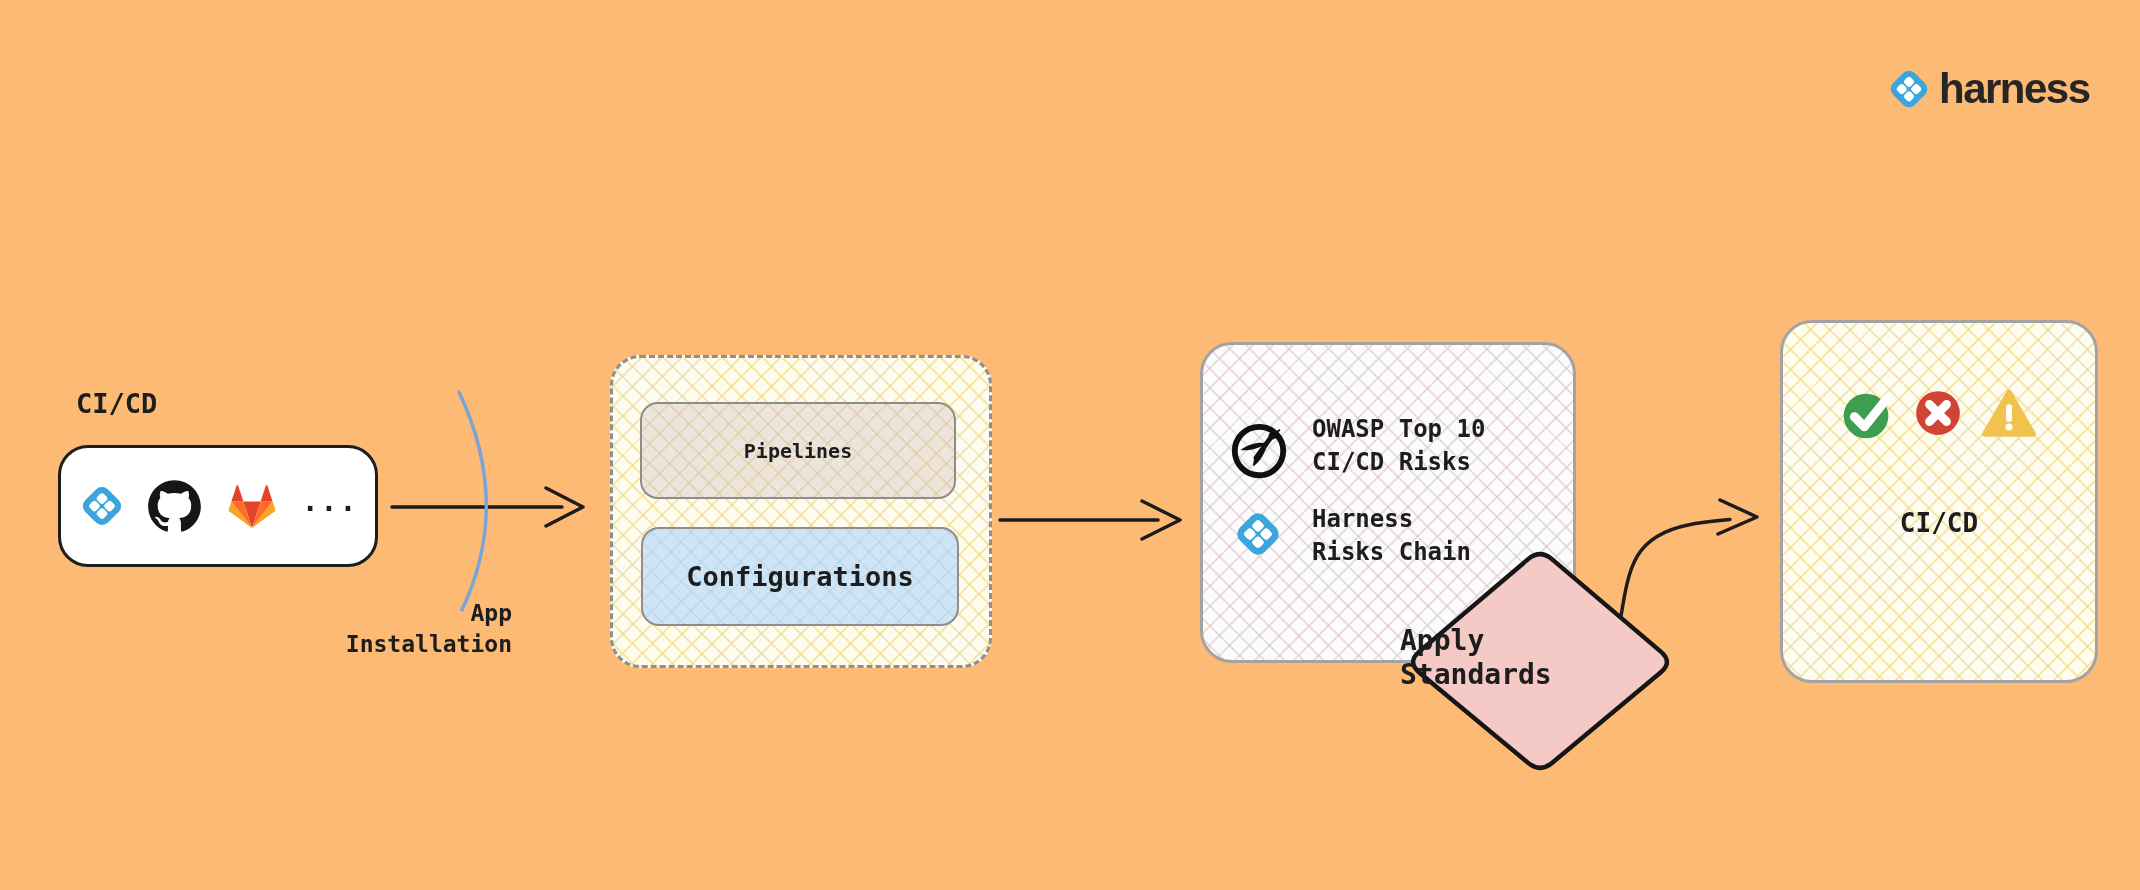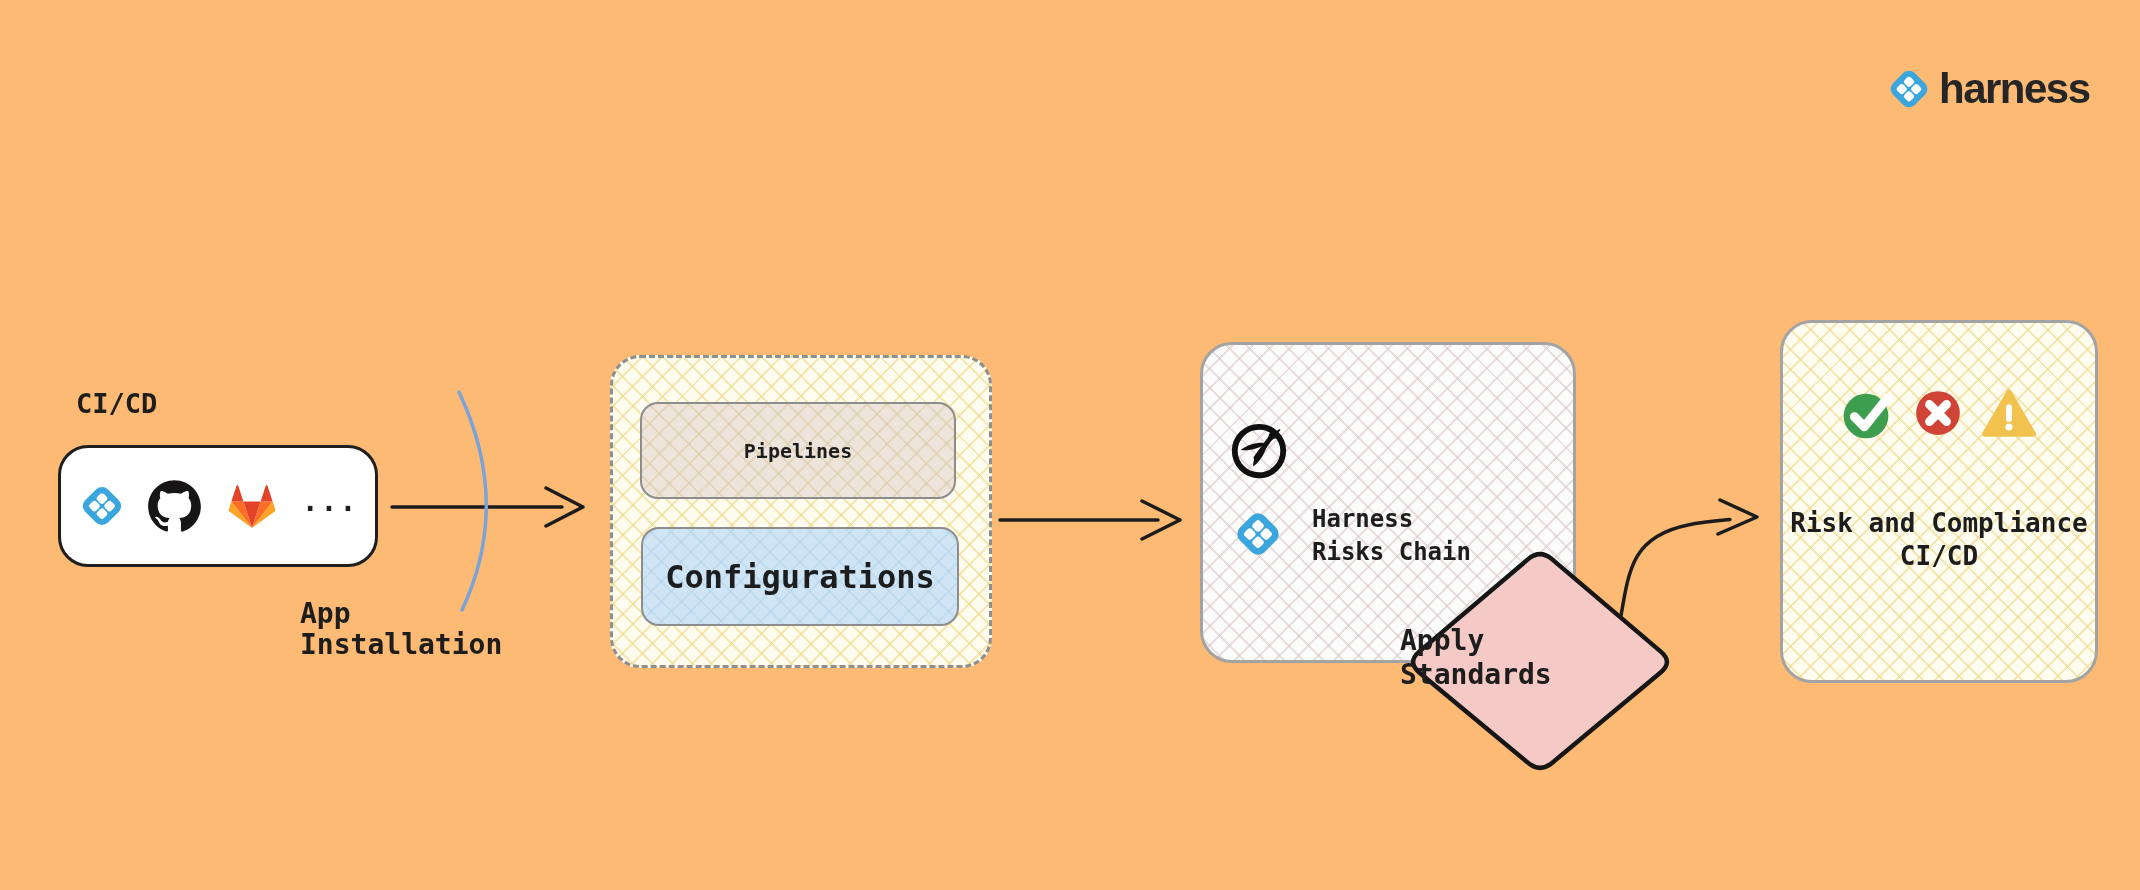--- a/index.html
+++ b/index.html
@@ -21,21 +21,21 @@
   .cicd-label{left:76px;top:388px;font-size:27px;font-weight:600;}
   .cicd-box{
     left:58px;top:445px;width:320px;height:122px;background:#ffffff;
     border:3.5px solid #1e1e1e;border-radius:30px;
     display:flex;align-items:center;justify-content:center;gap:21px;box-sizing:border-box;
   }
   .cicd-box svg{display:block;}
   .dots{font-size:28px;font-weight:700;letter-spacing:2px;color:#1e1e1e;padding-bottom:10px;}
 
   
-  .app-install{left:300px;top:598px;width:212px;text-align:left;font-size:28px;line-height:31px;font-weight:600;}
+  .app-install{left:300px;top:598px;width:212px;text-align:right;font-size:23px;line-height:31px;font-weight:600;}
 
   
   .hatch-yellow{
     background-color:#fefcee;
     background-image:
       repeating-linear-gradient(45deg,  rgba(238,214,130,.55) 0 2px, transparent 2px 14px),
       repeating-linear-gradient(-45deg, rgba(238,214,130,.55) 0 2px, transparent 2px 14px);
   }
   .hatch-rose{
     background-color:#fdfcfc;
@@ -54,21 +54,21 @@
     box-sizing:border-box;display:flex;align-items:center;justify-content:center;
     font-size:20px;font-weight:600;
     background-color:#ede5db;
     background-image:
       repeating-linear-gradient(45deg,  rgba(219,200,158,.5) 0 2px, transparent 2px 14px),
       repeating-linear-gradient(-45deg, rgba(219,200,158,.5) 0 2px, transparent 2px 14px);
   }
   .config-box{
     left:641px;top:527px;width:318px;height:99px;border:2.5px solid #8d8d8d;border-radius:18px;
     box-sizing:border-box;display:flex;align-items:center;justify-content:center;
-    font-size:32px;font-weight:600;
+    font-size:27px;font-weight:600;
     background-color:#cfe4f4;
     background-image:
       repeating-linear-gradient(45deg,  rgba(168,203,230,.35) 0 2px, transparent 2px 14px),
       repeating-linear-gradient(-45deg, rgba(168,203,230,.35) 0 2px, transparent 2px 14px);
   }
 
   
   .mid-box{
     left:1200px;top:342px;width:376px;height:321px;border:3px solid #a3a3a3;
     border-radius:32px;box-sizing:border-box;
@@ -160,20 +160,24 @@
   <div class="abs owasp-icon icon-abs">
     <svg viewBox="0 0 64 64">
       <circle cx="32" cy="32" r="25" fill="none" stroke="#101010" stroke-width="6"></circle>
       <path d="M45 17 L29 39" stroke="#101010" stroke-width="5" stroke-linecap="round"></path>
       <path d="M13 31 C22 23.5 33 22.5 41 24 C33 29 21 32.5 13 31 Z" fill="#101010"></path>
       <path d="M26 48 C25.5 38 32 29 41 24 C38.5 34 33 43 26 48 Z" fill="#101010"></path>
       <circle cx="45.5" cy="16.5" r="3.6" fill="#101010"></circle>
       <path d="M48 14 l5 -3.5 M49 18 l6 .5" stroke="#101010" stroke-width="2" stroke-linecap="round"></path>
     </svg>
   </div>
+  <div class="abs owasp-text">
+    <div>OWASP Top 10</div>
+    <div>CI/CD Risks</div>
+  </div>
 
   <div class="abs hsc-icon icon-abs">
     <svg viewBox="0 0 48 48">
       <g transform="rotate(45 24 24)">
         <rect x="8" y="8" width="32" height="32" rx="8.5" fill="#3BA6DD"></rect>
         <rect x="14.2" y="14.2" width="9" height="9" rx="2.8" fill="#ffffff"></rect>
         <rect x="24.9" y="14.2" width="9" height="9" rx="2.8" fill="#ffffff"></rect>
         <rect x="14.2" y="24.9" width="9" height="9" rx="2.8" fill="#ffffff"></rect>
         <rect x="24.9" y="24.9" width="9" height="9" rx="2.8" fill="#ffffff"></rect>
       </g>
@@ -194,21 +198,20 @@
       <circle cx="32" cy="32" r="28" fill="#CF4436"></circle>
       <path d="M21 21 L43 43 M43 21 L21 43" stroke="#ffffff" stroke-width="11" stroke-linecap="round"></path>
     </svg>
     <svg width="56" height="54" viewBox="0 0 64 64">
       <path d="M32 7 L61 57 H3 Z" fill="#F2C24E" stroke="#F2C24E" stroke-width="6" stroke-linejoin="round"></path>
       <path d="M32 25 v14" stroke="#ffffff" stroke-width="7" stroke-linecap="round"></path>
       <circle cx="32" cy="48.5" r="4.2" fill="#ffffff"></circle>
     </svg>
   </div>
   <div class="abs posture-text">
-    <div>Risk and Compliance</div>
     <div>CI/CD</div>
   </div>
 
   <svg class="abs overlay" viewBox="0 0 2140 890">
 
     <g stroke="#1c1c1c" stroke-width="3.5" fill="none" stroke-linecap="round" stroke-linejoin="round">
       <path d="M392 507 H562"></path>
       <path d="M546 488 L583 507 L546 526"></path>
     </g>
 

